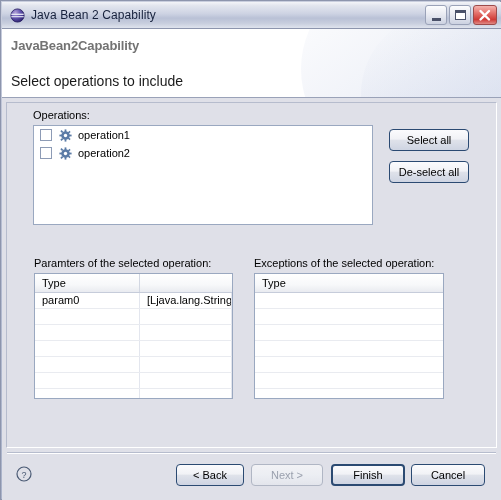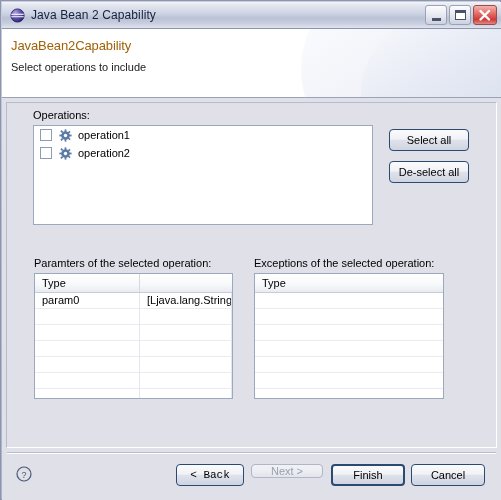--- a/index.html
+++ b/index.html
@@ -106,28 +106,28 @@
     position: absolute;
     right: -40px; top: -20px;
     width: 180px; height: 170px;
     border-radius: 50%;
     background: linear-gradient(150deg, rgba(255,255,255,0) 10%, rgba(200,209,231,0.6) 100%);
   }
   .header-title {
     position: absolute;
     left: 9px; top: 9px;
     font-size: 13px;
-    font-weight: normal;
-    color: #a16207;
+    font-weight: bold;
+    color: #737373;
     letter-spacing: -0.1px;
   }
   .header-sub {
     position: absolute;
-    left: 9px; top: 32px;
-    font-size: 11px;
+    left: 9px; top: 44px;
+    font-size: 14px;
     color: #1a1a1a;
   }
 
   
   .body {
     position: absolute;
     left: 1px; top: 97px;
     width: 499px; height: 354px;
     background: #dfe0e8;
     box-sizing: border-box;
@@ -259,22 +259,22 @@
   }
   .footer-sep {
     position: absolute;
     left: 5px; top: 0px;
     width: 489px; height: 0;
     border-top: 1px solid #b6bccd;
     border-bottom: 1px solid #ffffff;
   }
   .help-icon { position: absolute; left: 15px; top: 465px; width: 16px; height: 16px; }
 
-  .btn-back   { left: 175px; top: 463px; width: 68px; height: 22px; font-family: Liberation Mono, monospace; }
-  .btn-next   { left: 250px; top: 463px; width: 72px; height: 14px; }
+  .btn-back   { left: 175px; top: 463px; width: 68px; height: 22px; }
+  .btn-next   { left: 250px; top: 463px; width: 72px; height: 22px; }
   .btn-finish { left: 330px; top: 463px; width: 74px; height: 22px; }
   .btn-cancel { left: 410px; top: 463px; width: 74px; height: 22px; }
 </style>
 </head>
 <body>
 
 <div class="window">
 
   <div class="titlebar">
     <span class="title-icon">

